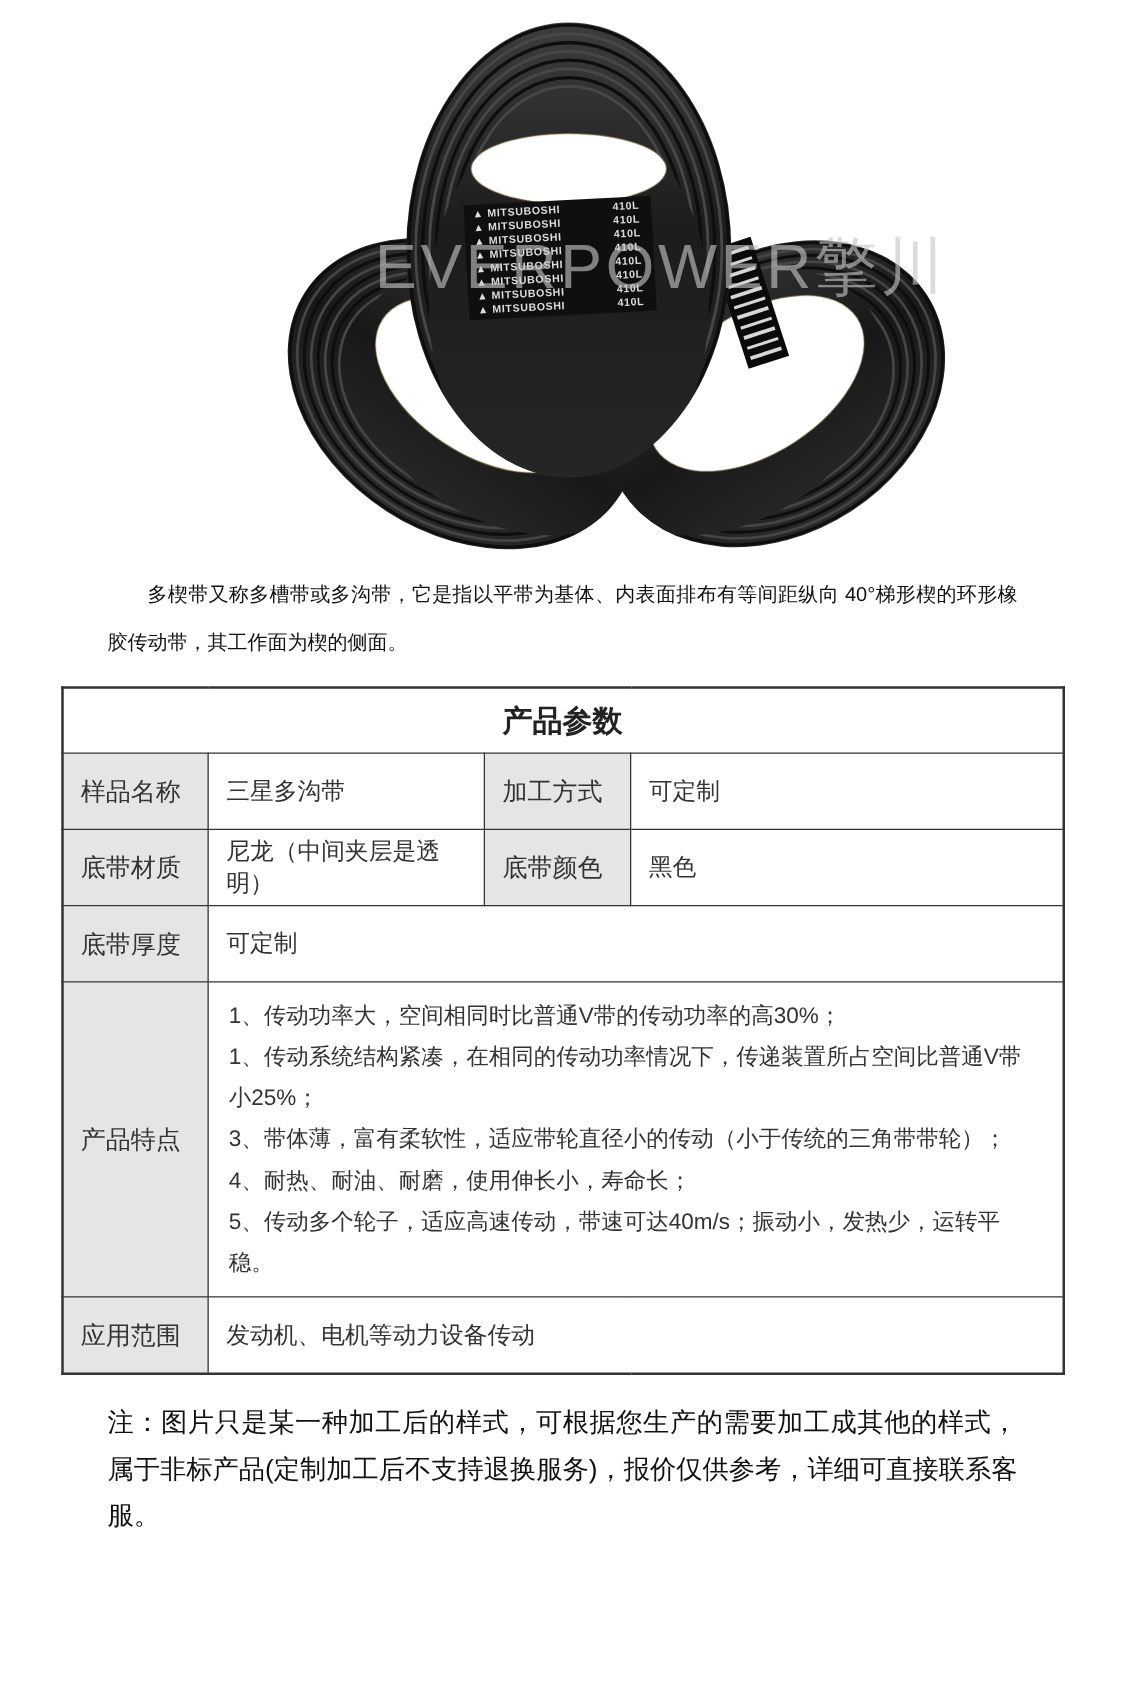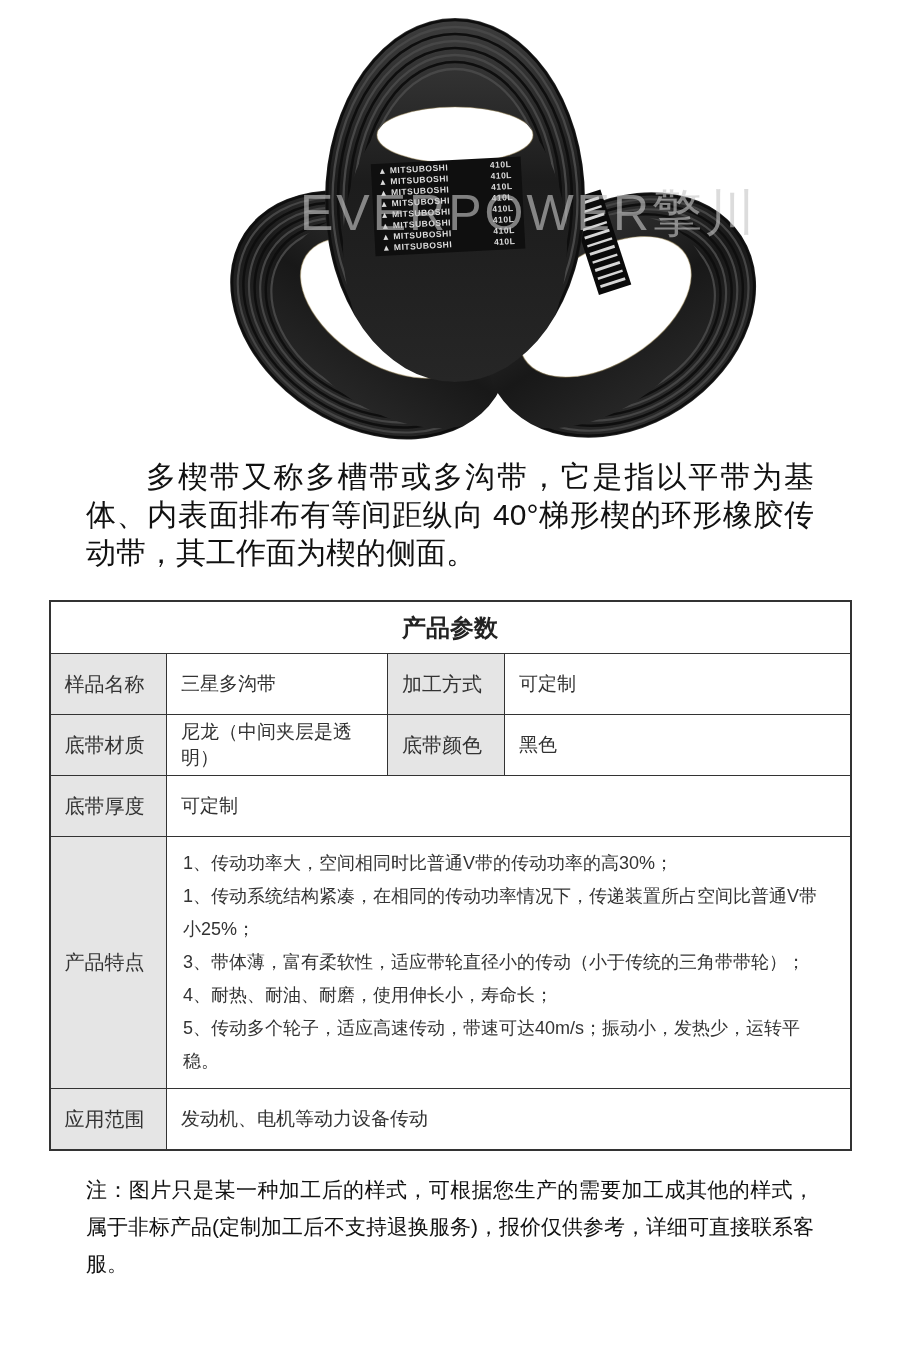--- a/index.html
+++ b/index.html
@@ -13,26 +13,26 @@
   
   .hero{position:relative;width:900px;height:450px;background:#fff;}
   .belts{position:absolute;left:140px;top:0;}
   .watermark{
     position:absolute;left:300px;top:180px;
     font-size:50px;letter-spacing:3px;white-space:nowrap;
     color:rgba(198,198,198,0.62);z-index:3;
   }
 
   
-  .desc{margin:8px 86px 0 86px;font-size:30px;line-height:38px;color:#111;}
+  .desc{margin:8px 86px 0 86px;font-size:16px;line-height:38px;color:#111;}
   .desc p{margin:0;text-indent:2em;text-align:justify;}
 
   
   table.params{
-    width:803px;margin:28px auto 0 auto;
+    width:803px;margin:15px auto 0 auto;
     border-collapse:collapse;table-layout:fixed;
     border:2px solid #333;
   }
   .params th,.params td{border:1px solid #333;vertical-align:middle;}
   .params th.t-title{height:49px;font-size:24px;font-weight:bold;color:#222;text-align:center;}
   .params td{height:60px;font-size:19px;color:#333;padding:0 14px;text-align:left;}
   .params td.label{background:#e5e5e5;font-size:20px;color:#333;padding:0 0 0 14px;}
   .params td.features-cell{height:auto;padding:10px 16px;}
   .features-cell div{line-height:33px;font-size:18px;color:#333;}
 

